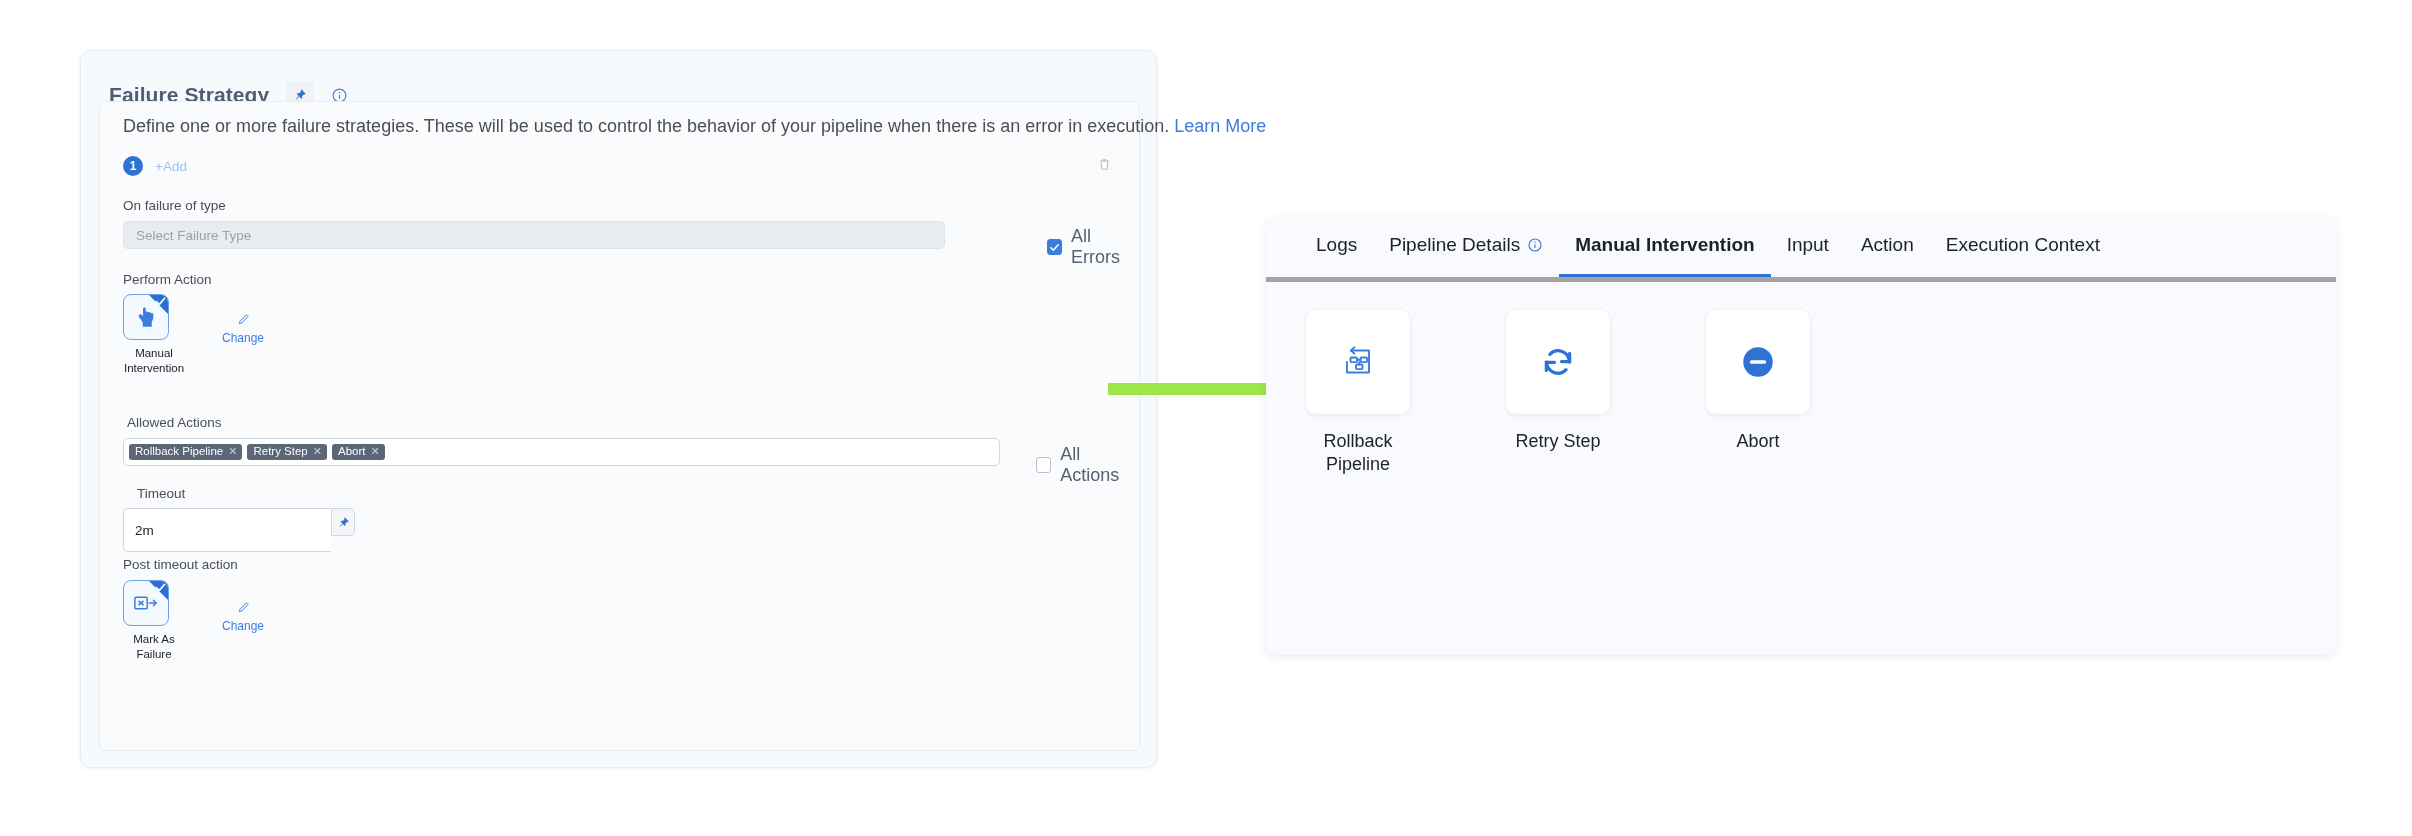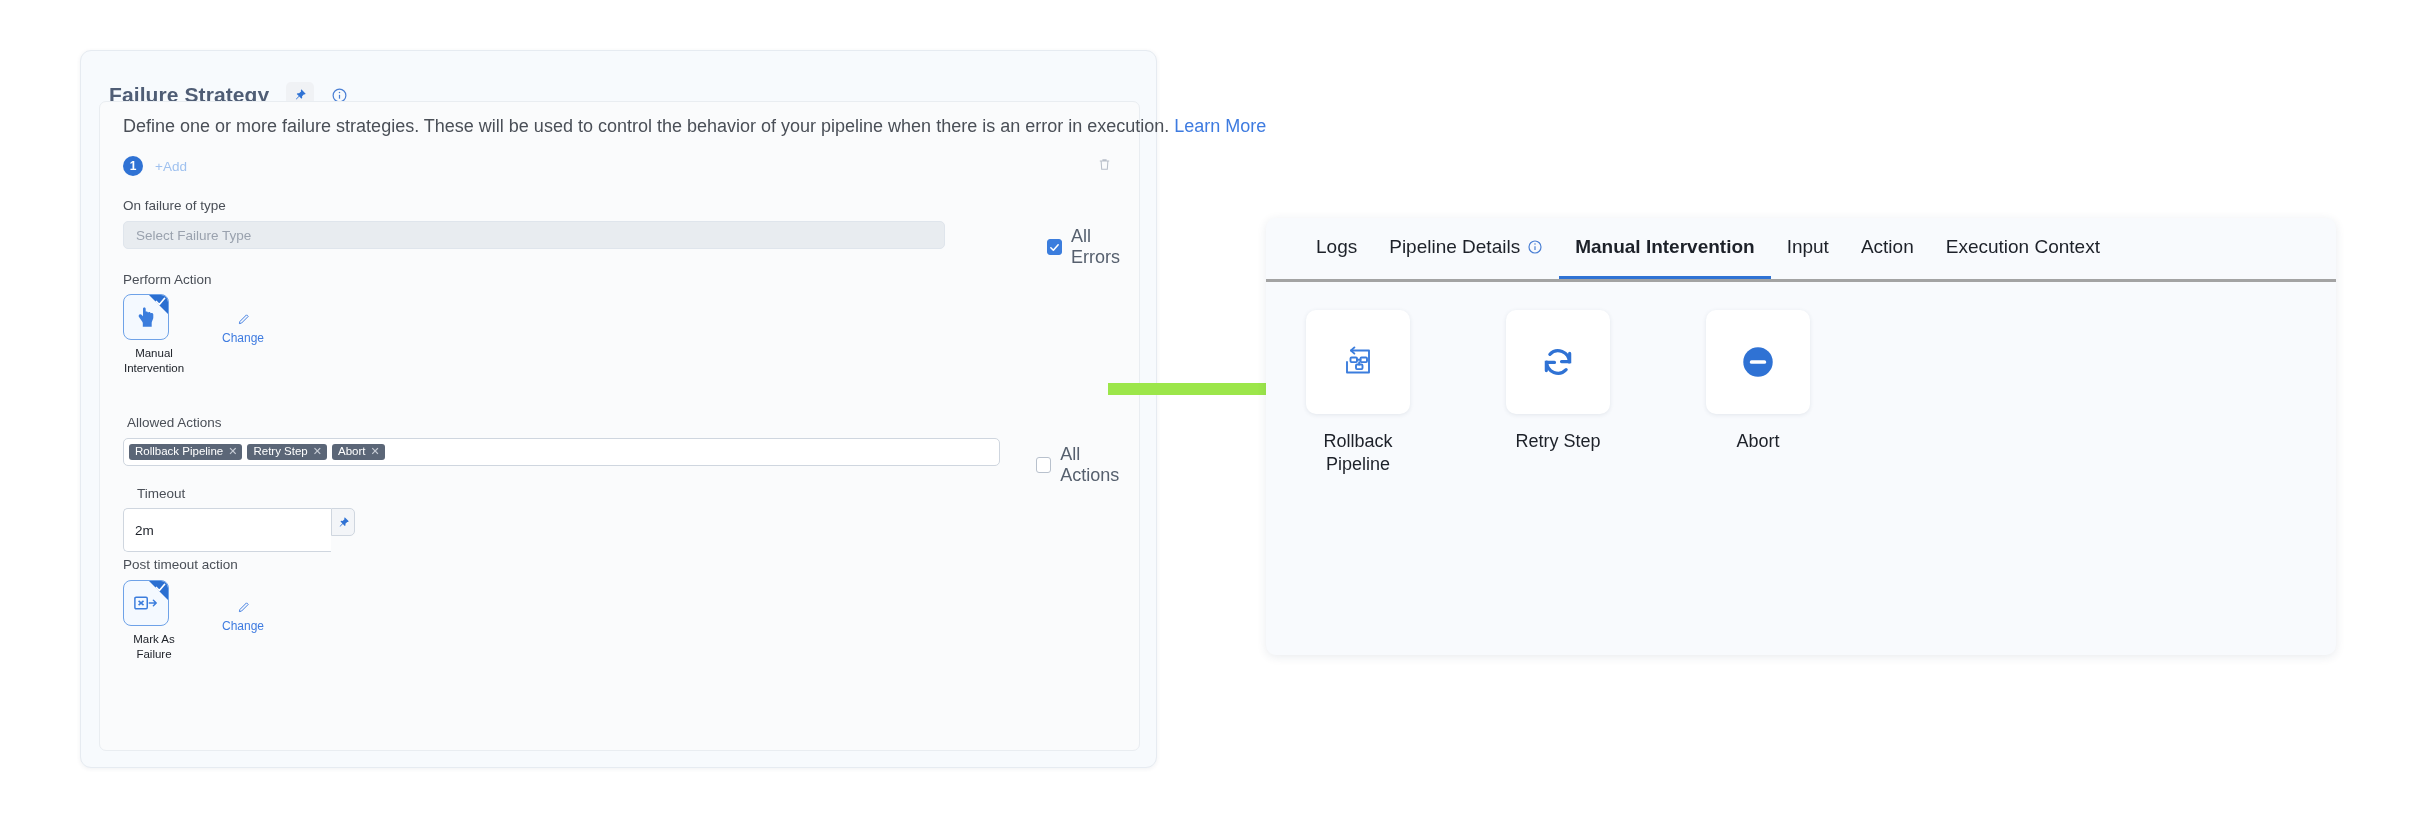--- a/index.html
+++ b/index.html
@@ -133,21 +133,21 @@
   .rp {
     position: absolute; left: 1266px; top: 218px;
     width: 1070px; height: 437px;
     background: #f8fafd;
     border-radius: 10px;
     box-shadow: 0 2px 10px rgba(40,60,90,.10);
     overflow: hidden;
   }
   .rp-tabs {
     position: relative; height: 64px;
-    border-bottom: 3px solid #a3a3a3;
+    border-bottom: 5px solid #a3a3a3;
     display: flex; align-items: flex-end; padding-left: 34px; gap: 0;
   }
   .rp-tab {
     position: relative; height: 64px;
     display: flex; align-items: center; gap: 7px;
     padding: 0 16px;
     font-size: 19px; color: #1d2129; white-space: nowrap;
   }
   .rp-tab.active { font-weight: 700; }
   .rp-tab.active::after {

